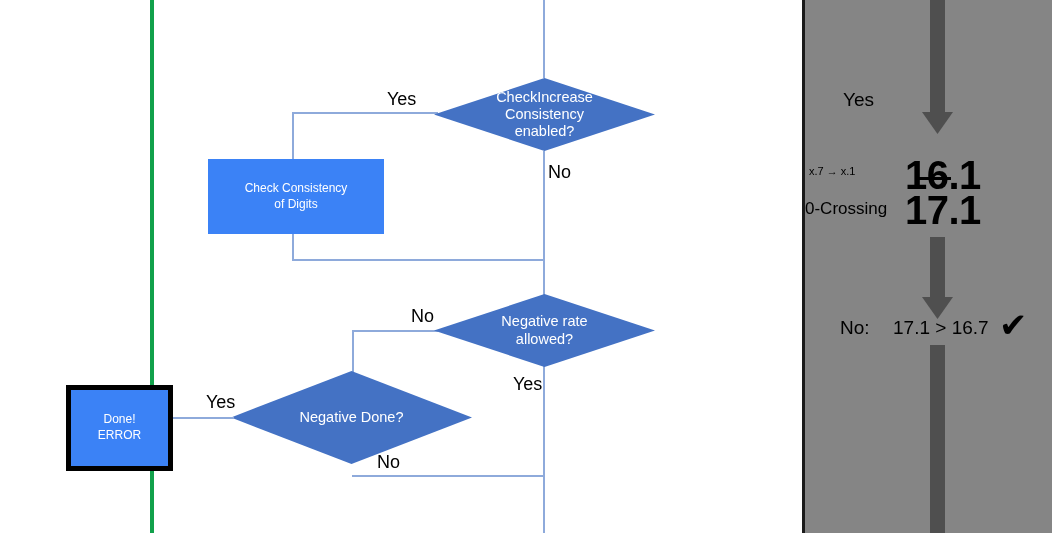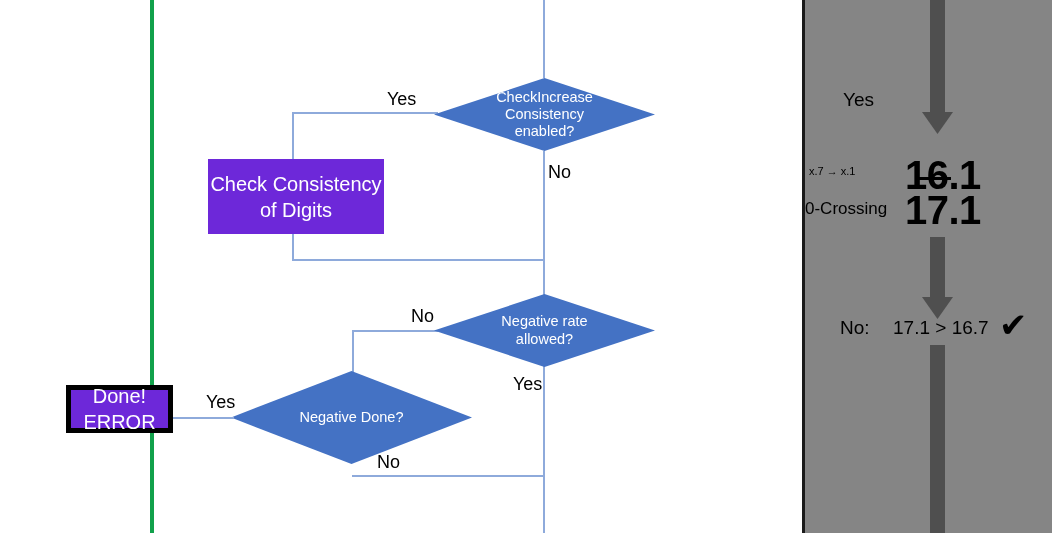--- a/index.html
+++ b/index.html
@@ -42,28 +42,28 @@
     font-size: 14.5px;
     box-sizing: border-box;
   }
   .diamond .dlabel {
     display: block;
     width: 62%;
   }
 
   .procbox {
     position: absolute;
-    background: #6d28d9;
+    background: #3b82f6;
     color: #ffffff;
     display: flex;
     align-items: center;
     justify-content: center;
     text-align: center;
     line-height: 1.3;
-    font-size: 20px;
+    font-size: 12px;
     box-sizing: border-box;
   }
   .procbox.outlined {
     border: 5px solid #000000;
   }
 
   .edge-label {
     position: absolute;
     color: #000000;
     font-size: 18px;
@@ -164,21 +164,21 @@
     <span class="dlabel">Negative Done?</span>
   </div>
 
   <div class="connector" style="left:352px; top:475px; width:193px; height:2px;"></div>
 
   <div class="connector" style="left:172px; top:417px; width:62px; height:2px;"></div>
 
   <div class="edge-label" style="left:206px; top:393px;">Yes</div>
   <div class="edge-label" style="left:377px; top:453px;">No</div>
 
-  <div class="procbox outlined" style="left:66px; top:385px; width:107px; height:48px;">
+  <div class="procbox outlined" style="left:66px; top:385px; width:107px; height:86px;">
     <span>
       <span>Done!</span><br>
       <span>ERROR</span>
     </span>
   </div>
 
   <div class="panel" style="left:802px; top:0px; width:250px; height:533px;">
 
     <div class="panel-bar" style="left:125px; top:0px; width:15px; height:112px;"></div>
     <div class="panel-arrow" style="left:117px; top:112px; width:31px; height:22px;

